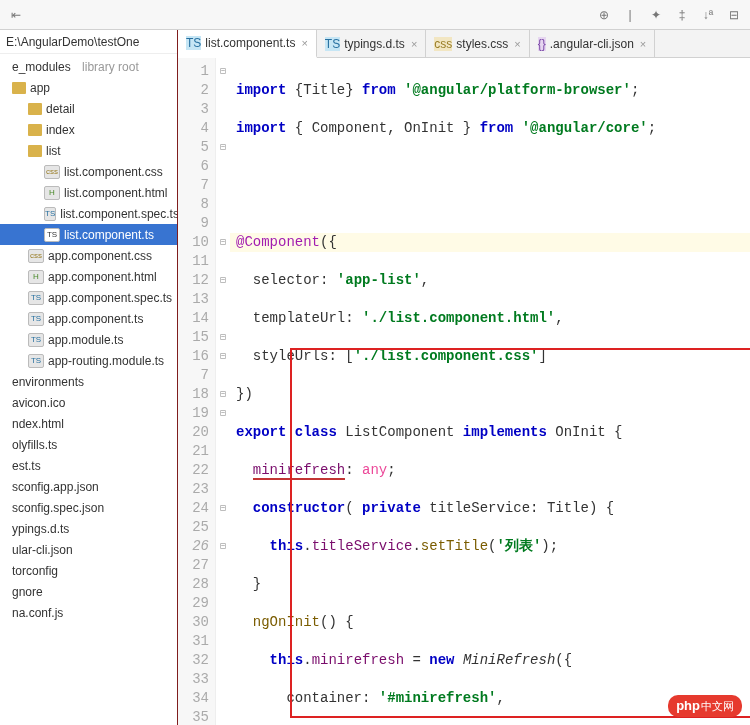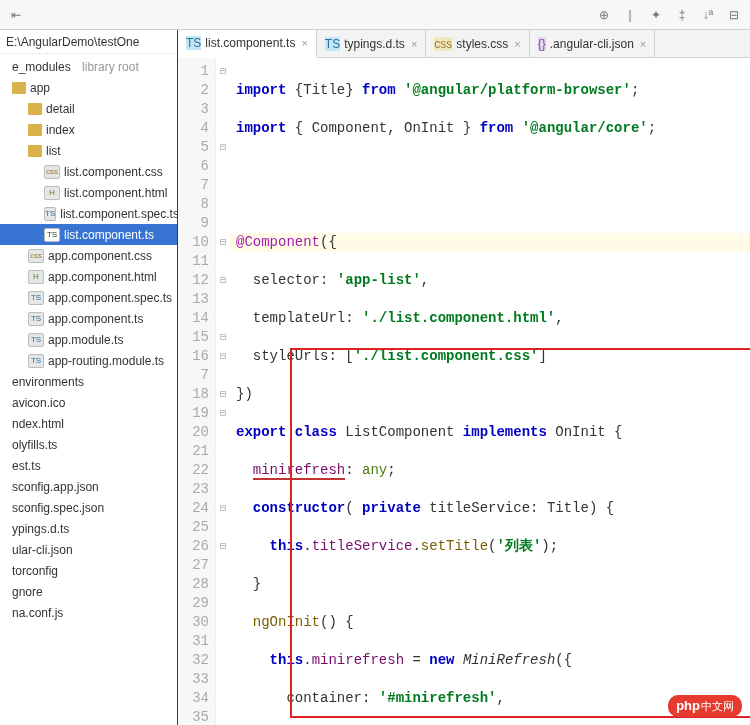--- a/index.html
+++ b/index.html
@@ -156,21 +156,21 @@
     .code {
       flex: 1;
       padding: 4px 6px;
       white-space: pre;
       position: relative;
       overflow: hidden;
     }
     .line { display: block; height: 19px; }
     .line.hl { background: #fffbe6; margin-left:-6px; padding-left:6px; margin-right:-200px; }
     .kw { color: #0000c4; font-weight: bold; }
-    .kw2 { color: #4d7c0f; text-align: center; }
+    .kw2 { color: #ec4899; text-align: center; }
     .str { color: #007a1f; font-weight: bold; }
     .dec { color: #a21caf; }
     .fn { color: #7a5c00; }
     .type { font-style: italic; }
     .id { color: #7a0d6c; }
     .red-underline { border-bottom: 2px solid #c23434; }
     .red-box {
       position: absolute;
       border: 2px solid #d22;
       pointer-events: none;
@@ -350,21 +350,21 @@
           <div style="height: 19px;">16</div>
           <div style="height: 19px;">7</div>
           <div style="height: 19px;">18</div>
           <div style="height: 19px;">19</div>
           <div style="height: 19px;">20</div>
           <div style="height: 19px;">21</div>
           <div style="height: 19px;">22</div>
           <div style="height: 19px;">23</div>
           <div style="height: 19px;">24</div>
           <div style="height: 19px;">25</div>
-          <div style="height: 19px;">26</div>
+          <div style="height: 19px; font-style: italic;">26</div>
           <div style="height: 19px;">27</div>
           <div style="height: 19px;">28</div>
           <div style="height: 19px;">29</div>
           <div style="height: 19px;">30</div>
           <div style="height: 19px;">31</div>
           <div style="height: 19px;">32</div>
           <div style="height: 19px;">33</div>
           <div style="height: 19px;">34</div>
           <div style="height: 19px;">35</div>
         </div>

